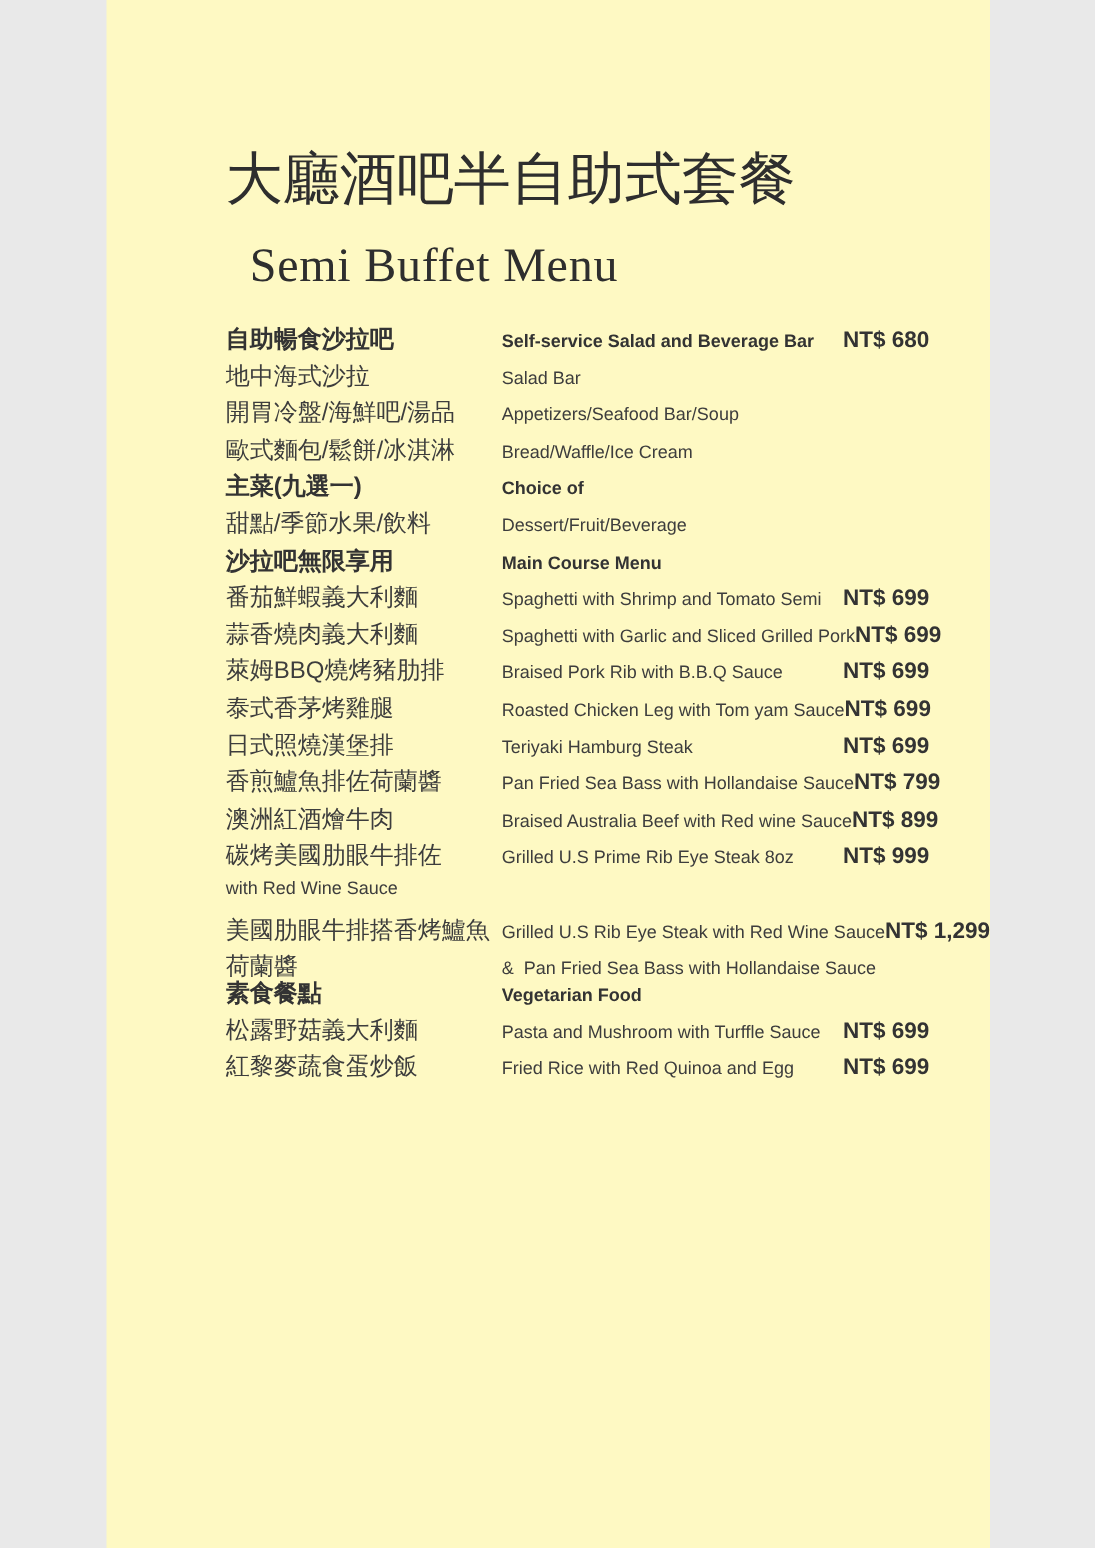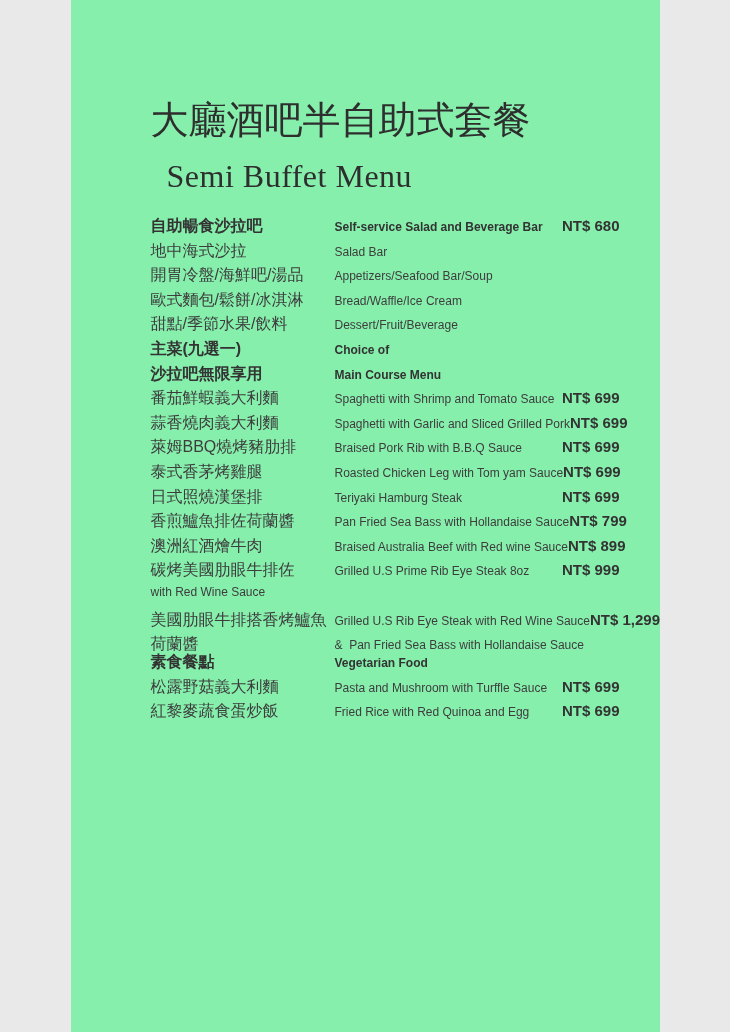--- a/index.html
+++ b/index.html
@@ -1,20 +1,20 @@
 <!DOCTYPE html>
 <html><head>
 <meta charset="utf-8">
 <style>
   html,body { margin:0; padding:0; background:#e9e9e9; }
   .page {
     position:relative;
     width:589px; height:1032px;
     margin:0 auto;
-    background:#86efac;
+    background:#fef9c3;
     font-family:"Liberation Sans","DejaVu Sans",sans-serif;
     overflow:hidden;
   }
   .title-block { position:absolute; left:80px; top:98px; }
   .title-zh {
     margin:0;
     font-family:"Liberation Serif","DejaVu Serif",serif;
     font-weight:400;
     font-size:38px;
     line-height:1.2;
@@ -83,38 +83,38 @@
       <div class="row">
       <span class="cell-zh">開胃冷盤/海鮮吧/湯品</span>
       <span class="cell-en">Appetizers/Seafood Bar/Soup</span>
       <span class="cell-price"></span>
     </div>
       <div class="row">
       <span class="cell-zh">歐式麵包/鬆餅/冰淇淋</span>
       <span class="cell-en">Bread/Waffle/Ice Cream</span>
       <span class="cell-price"></span>
     </div>
+      <div class="row bold">
+      <span class="cell-zh">主菜(九選一)</span>
+      <span class="cell-en">Choice of</span>
+      <span class="cell-price"></span>
+    </div>
       <div class="row">
       <span class="cell-zh">甜點/季節水果/飲料</span>
       <span class="cell-en">Dessert/Fruit/Beverage</span>
-      <span class="cell-price"></span>
-    </div>
-      <div class="row bold">
-      <span class="cell-zh">主菜(九選一)</span>
-      <span class="cell-en">Choice of</span>
       <span class="cell-price"></span>
     </div>
       <div class="row bold">
       <span class="cell-zh">沙拉吧無限享用</span>
       <span class="cell-en">Main Course Menu</span>
       <span class="cell-price"></span>
     </div>
       <div class="row">
       <span class="cell-zh">番茄鮮蝦義大利麵</span>
-      <span class="cell-en">Spaghetti with Shrimp and Tomato Sauce</span>
+      <span class="cell-en">Spaghetti with Shrimp and Tomato Semi</span>
       <span class="cell-price">NT$ 699</span>
     </div>
       <div class="row">
       <span class="cell-zh">蒜香燒肉義大利麵</span>
       <span class="cell-en">Spaghetti with Garlic and Sliced Grilled Pork</span>
       <span class="cell-price">NT$ 699</span>
     </div>
       <div class="row">
       <span class="cell-zh">萊姆BBQ燒烤豬肋排</span>
       <span class="cell-en">Braised Pork Rib with B.B.Q Sauce</span>

